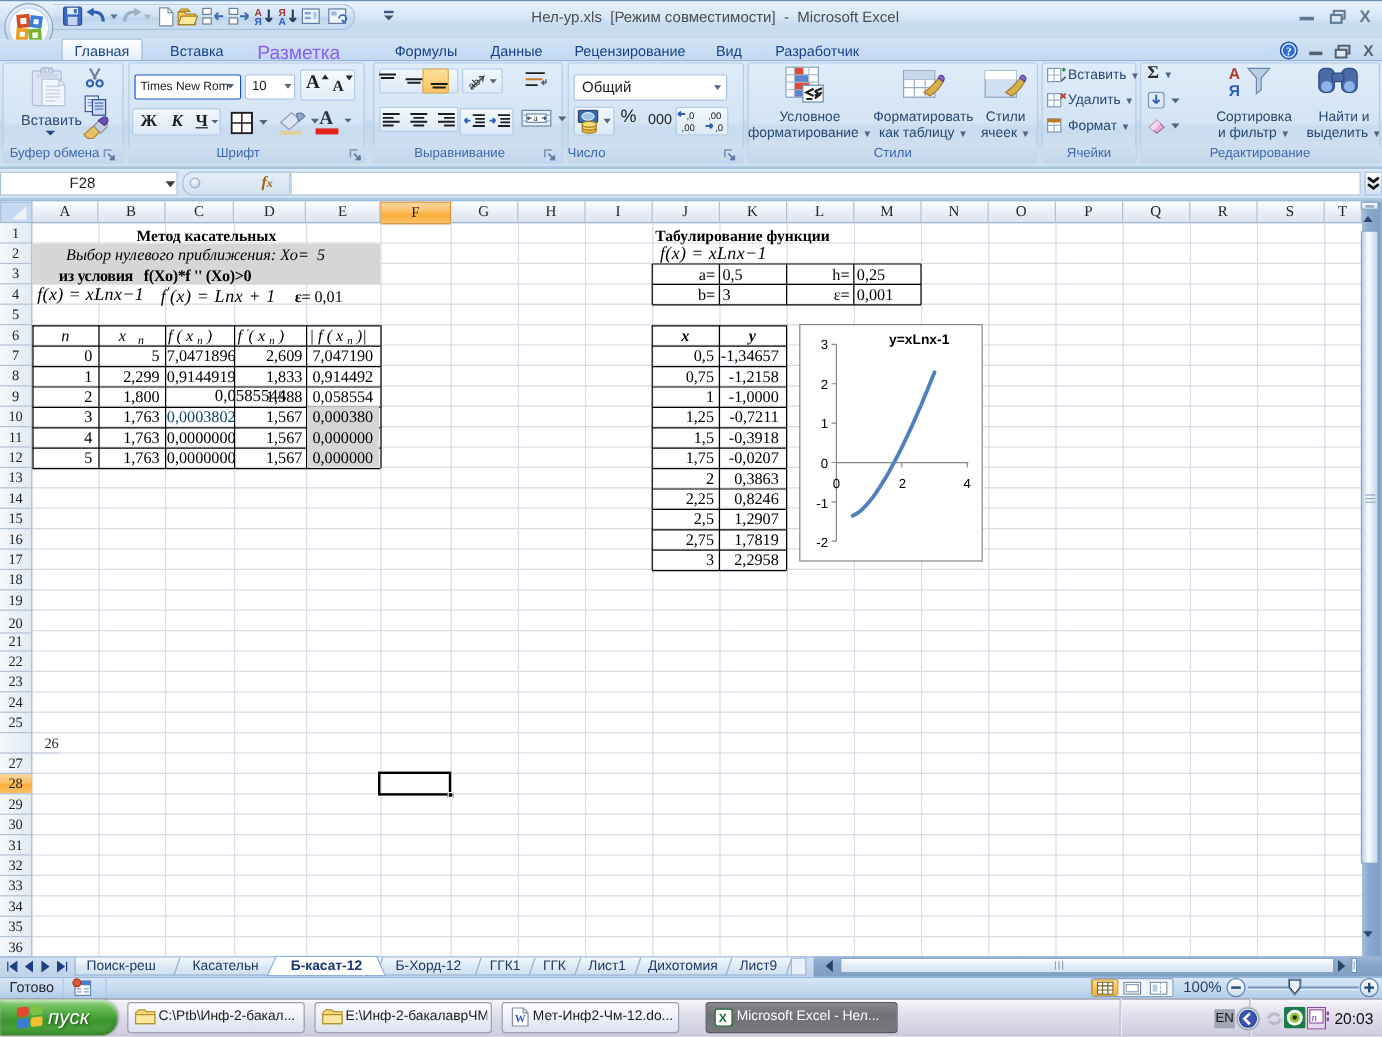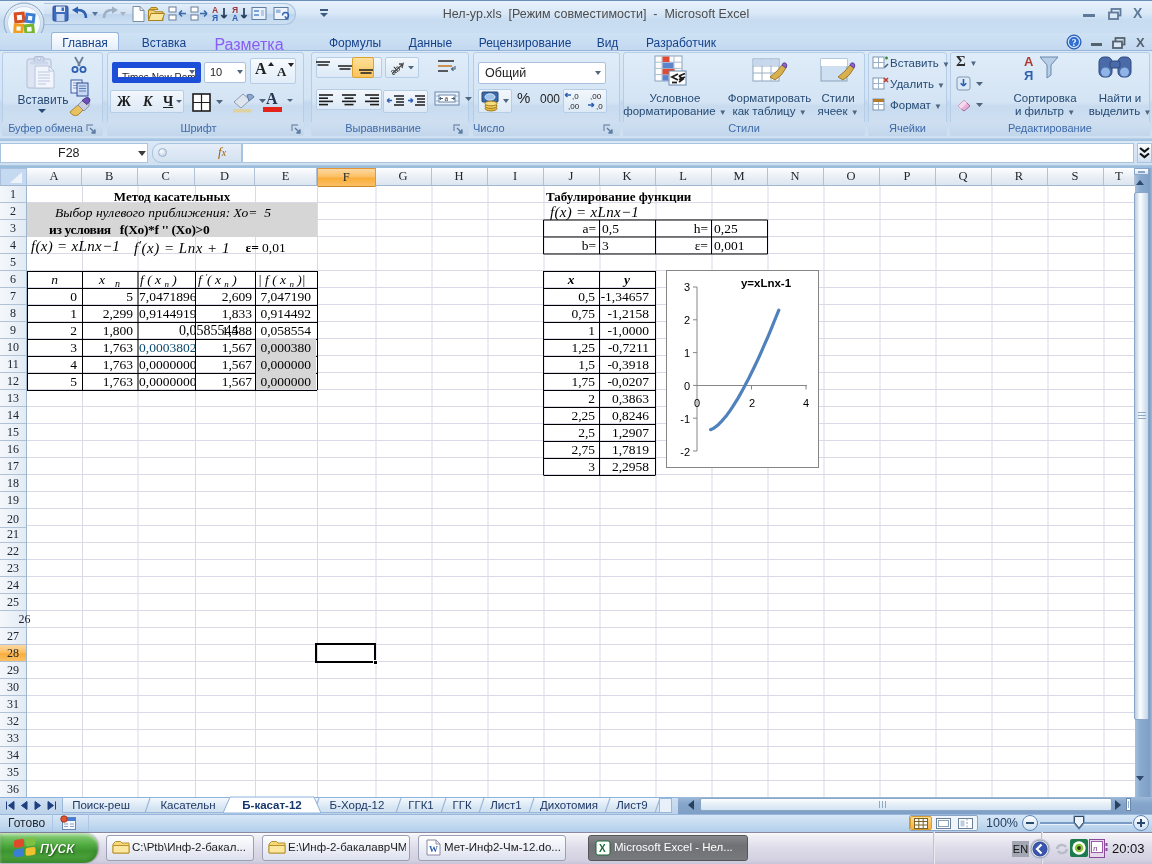--- a/index.html
+++ b/index.html
@@ -187,21 +187,21 @@
 <g stroke="#5a7ab8" stroke-width="1">
       <path d="M11 30 h7"></path>
       <path d="M11 32.5 h7"></path>
       <path d="M11 35 h7"></path>
     </g>
 <path d="M2 56 l8 -7 l5 5 l-5 5 q-5 2 -8 -3 z" fill="#e8c25e" stroke="#a8862e"></path>
 <path d="M10 49 l5 -5 q3 -1 5 1 q2 2 1 5 l-5 5 z" fill="#c8cede" stroke="#8a92a8"></path>
 <path d="M16 43 q2.5 -2.5 5 -1 q2 2 0 4.5 l-2 2 l-5 -4 z" fill="#6a52b8" stroke="#4a3590"></path>
 </svg>
 
-<div class="abs" style="left:112px;top:62px;width:89px;height:21px;background:#fff;border:6px solid #1d4ed8;border-radius:2px;font-size:10px;color:#1d1d1d;padding:4px 0 0 4px;white-space:nowrap;overflow:hidden;">Times New Rom</div>
+<div class="abs" style="left:112px;top:62px;width:89px;height:21px;background:#fff;border:1px solid #1d4ed8;border-radius:2px;font-size:10px;color:#1d1d1d;padding:4px 0 0 4px;white-space:nowrap;overflow:hidden;">Times New Rom</div>
 <div class="abs" style="left:189px;top:70px;width:0;height:0;border-left:3.5px solid transparent;border-right:3.5px solid transparent;border-top:4px solid #4f667e;"></div>
 <div class="abs" style="left:204px;top:62px;width:42px;height:21px;background:#fff;border:1px solid #abc1de;border-radius:2px;font-size:11px;color:#1d1d1d;padding:3px 0 0 5px;">10</div>
 <div class="abs" style="left:237px;top:70px;width:0;height:0;border-left:3.5px solid transparent;border-right:3.5px solid transparent;border-top:4px solid #4f667e;"></div>
 <div class="abs" style="left:250px;top:58px;width:46px;height:26px;border:1px solid #b5cde7;border-radius:2px;background:linear-gradient(#f7fbfe,#e2edf8);"></div>
 <div class="abs serif" style="left:255px;top:60px;font-size:16px;font-weight:bold;color:#222;">A</div>
 <div class="abs" style="left:268px;top:62px;width:0;height:0;border-left:3.5px solid transparent;border-right:3.5px solid transparent;border-bottom:4.5px solid #222;"></div>
 <div class="abs serif" style="left:277px;top:64px;font-size:13px;font-weight:bold;color:#222;">A</div>
 <div class="abs" style="left:288px;top:63px;width:0;height:0;border-left:3.5px solid transparent;border-right:3.5px solid transparent;border-top:4.5px solid #222;"></div>
 
 <div class="abs" style="left:110px;top:90px;width:74px;height:23px;border:1px solid #b5cde7;border-radius:2px;background:linear-gradient(#f2f7fc,#dce9f6);"></div>
@@ -410,21 +410,21 @@
 <circle cx="29.5" cy="19" r="4.5" fill="#8fb4e8"></circle>
 </svg>
 <div class="abs" style="left:1085px;top:92px;width:70px;text-align:center;font-size:11.5px;color:#264a73;line-height:13px;">Найти и<br>выделить <span style="font-size:8px;color:#4f667e;">▼</span></div>
 
 <div class="abs" style="left:0;top:141px;width:1152px;height:25px;background:linear-gradient(#dbe8f6,#cfe0f1);border-bottom:1px solid #a9c4de;"></div>
 <div class="abs" style="left:0;top:143px;width:148px;height:20px;background:#fff;border:1px solid #a9c4de;"></div>
 <div class="abs" style="left:58px;top:146px;font-size:12.5px;color:#1d1d1d;">F28</div>
 <div class="abs" style="left:138px;top:151px;width:0;height:0;border-left:4px solid transparent;border-right:4px solid transparent;border-top:5px solid #3c3c3c;"></div>
 <div class="abs" style="left:152px;top:143px;width:90px;height:20px;background:linear-gradient(#e6eef8,#d4e2f1);border:1px solid #a9c4de;border-radius:9px 0 0 9px;"></div>
 <div class="abs" style="left:158px;top:148px;width:9px;height:9px;border-radius:50%;background:radial-gradient(circle at 35% 35%,#fdfeff,#b4c8de);border:1px solid #9ab2cc;"></div>
-<div class="abs serif" style="left:218px;top:144px;font-style:italic;font-weight:normal;font-size:13px;color:#a16207;text-align:right;">f<span style="font-size:10px;">x</span></div>
+<div class="abs serif" style="left:218px;top:144px;font-style:italic;font-weight:bold;font-size:13px;color:#a16207;text-align:right;">f<span style="font-size:10px;">x</span></div>
 <div class="abs" style="left:242px;top:143px;width:892px;height:20px;background:#fff;border:1px solid #a9c4de;"></div>
 <div class="abs" style="left:1137px;top:143px;width:15px;height:20px;background:linear-gradient(#fdfeff,#cfdff1);border:1px solid #a9c4de;"></div>
 <svg class="abs" style="left:1139px;top:147px;" width="11" height="12" viewBox="0 0 11 12">
 <path d="M1 1 L5.5 4.5 L10 1 M1 6.5 L5.5 10 L10 6.5" stroke="#111" stroke-width="2.2" fill="none"></path>
 </svg>
 
 <div class="abs" style="left:0;top:166px;width:1152px;height:2px;background:#9cbede;"></div>
 <div class="abs" style="left:0;top:186px;width:1135px;height:611px;background:#fff;"></div>
 <div class="abs" style="left:0;top:168px;width:1135px;height:18px;background:linear-gradient(#fdfeff,#e7edf5 60%,#dce5f0);border-bottom:1px solid #9eb6ce;"></div>
 <div class="abs" style="left:0;top:168px;width:27px;height:18px;background:#c5d9f1;border:1px solid #a8c0dc;box-sizing:border-box;border-bottom:1px solid #9eb6ce;"></div>
@@ -468,21 +468,21 @@
 <div class="abs serif" style="left:0;top:441px;width:26px;height:17px;border-bottom:1px solid #b2c2d6;text-align:center;font-size:12px;color:#20262e;line-height:16px;">16</div>
 <div class="abs serif" style="left:0;top:458px;width:26px;height:17px;border-bottom:1px solid #b2c2d6;text-align:center;font-size:12px;color:#20262e;line-height:16px;">17</div>
 <div class="abs serif" style="left:0;top:475px;width:26px;height:17px;border-bottom:1px solid #b2c2d6;text-align:center;font-size:12px;color:#20262e;line-height:16px;">18</div>
 <div class="abs serif" style="left:0;top:492px;width:26px;height:17px;border-bottom:1px solid #b2c2d6;text-align:center;font-size:12px;color:#20262e;line-height:16px;">19</div>
 <div class="abs serif" style="left:0;top:511px;width:26px;height:17px;border-bottom:1px solid #b2c2d6;text-align:center;font-size:12px;color:#20262e;line-height:16px;">20</div>
 <div class="abs serif" style="left:0;top:526px;width:26px;height:17px;border-bottom:1px solid #b2c2d6;text-align:center;font-size:12px;color:#20262e;line-height:16px;">21</div>
 <div class="abs serif" style="left:0;top:543px;width:26px;height:17px;border-bottom:1px solid #b2c2d6;text-align:center;font-size:12px;color:#20262e;line-height:16px;">22</div>
 <div class="abs serif" style="left:0;top:560px;width:26px;height:17px;border-bottom:1px solid #b2c2d6;text-align:center;font-size:12px;color:#20262e;line-height:16px;">23</div>
 <div class="abs serif" style="left:0;top:577px;width:26px;height:17px;border-bottom:1px solid #b2c2d6;text-align:center;font-size:12px;color:#20262e;line-height:16px;">24</div>
 <div class="abs serif" style="left:0;top:594px;width:26px;height:17px;border-bottom:1px solid #b2c2d6;text-align:center;font-size:12px;color:#20262e;line-height:16px;">25</div>
-<div class="abs serif" style="left:0;top:611px;width:49px;height:17px;border-bottom:1px solid #b2c2d6;text-align:center;font-size:12px;color:#20262e;line-height:16px;">26</div>
+<div class="abs serif" style="left:0;top:611px;width:49px;height:17px;border-bottom:1px solid #b2c2d6;text-align:right;font-size:12px;color:#20262e;line-height:16px;">26</div>
 <div class="abs serif" style="left:0;top:628px;width:26px;height:17px;border-bottom:1px solid #b2c2d6;text-align:center;font-size:12px;color:#20262e;line-height:16px;">27</div>
 <div class="abs serif" style="left:0;top:645px;width:26px;height:17px;background:linear-gradient(#fcd8a2,#fbc064 45%,#f9ae3c 55%,#fbc064);border-bottom:1px solid #b2c2d6;text-align:center;font-size:12px;color:#20262e;line-height:16px;">28</div>
 <div class="abs serif" style="left:0;top:662px;width:26px;height:17px;border-bottom:1px solid #b2c2d6;text-align:center;font-size:12px;color:#20262e;line-height:16px;">29</div>
 <div class="abs serif" style="left:0;top:679px;width:26px;height:17px;border-bottom:1px solid #b2c2d6;text-align:center;font-size:12px;color:#20262e;line-height:16px;">30</div>
 <div class="abs serif" style="left:0;top:696px;width:26px;height:17px;border-bottom:1px solid #b2c2d6;text-align:center;font-size:12px;color:#20262e;line-height:16px;">31</div>
 <div class="abs serif" style="left:0;top:713px;width:26px;height:17px;border-bottom:1px solid #b2c2d6;text-align:center;font-size:12px;color:#20262e;line-height:16px;">32</div>
 <div class="abs serif" style="left:0;top:730px;width:26px;height:17px;border-bottom:1px solid #b2c2d6;text-align:center;font-size:12px;color:#20262e;line-height:16px;">33</div>
 <div class="abs serif" style="left:0;top:747px;width:26px;height:17px;border-bottom:1px solid #b2c2d6;text-align:center;font-size:12px;color:#20262e;line-height:16px;">34</div>
 <div class="abs serif" style="left:0;top:764px;width:26px;height:17px;border-bottom:1px solid #b2c2d6;text-align:center;font-size:12px;color:#20262e;line-height:16px;">35</div>
 <div class="abs serif" style="left:0;top:781px;width:26px;height:17px;border-bottom:1px solid #b2c2d6;text-align:center;font-size:12px;color:#20262e;line-height:16px;">36</div>

